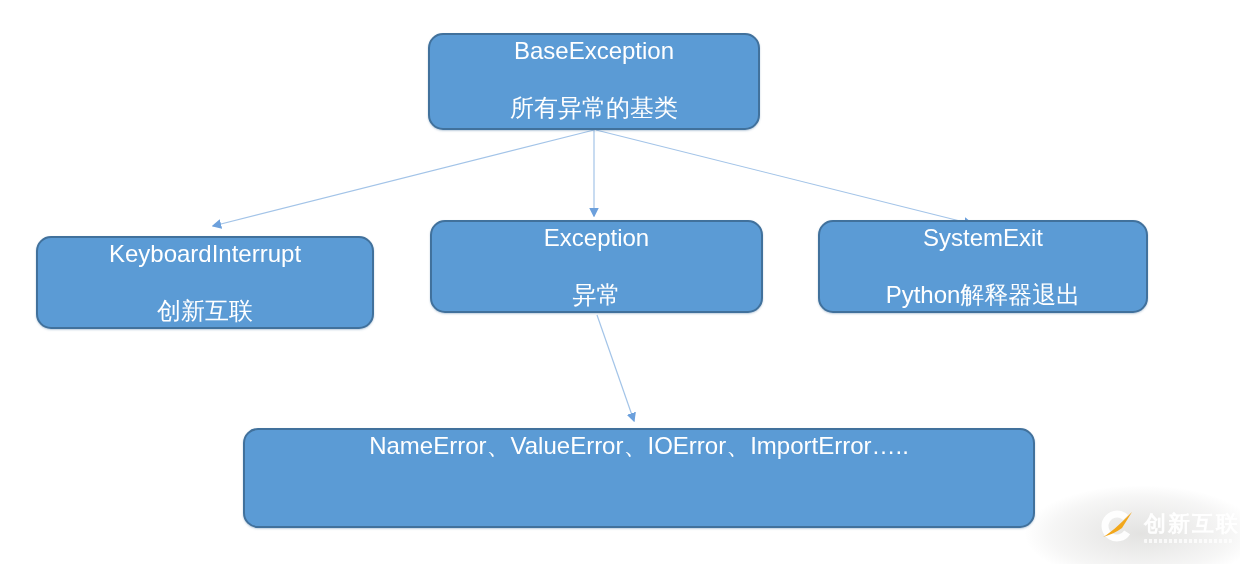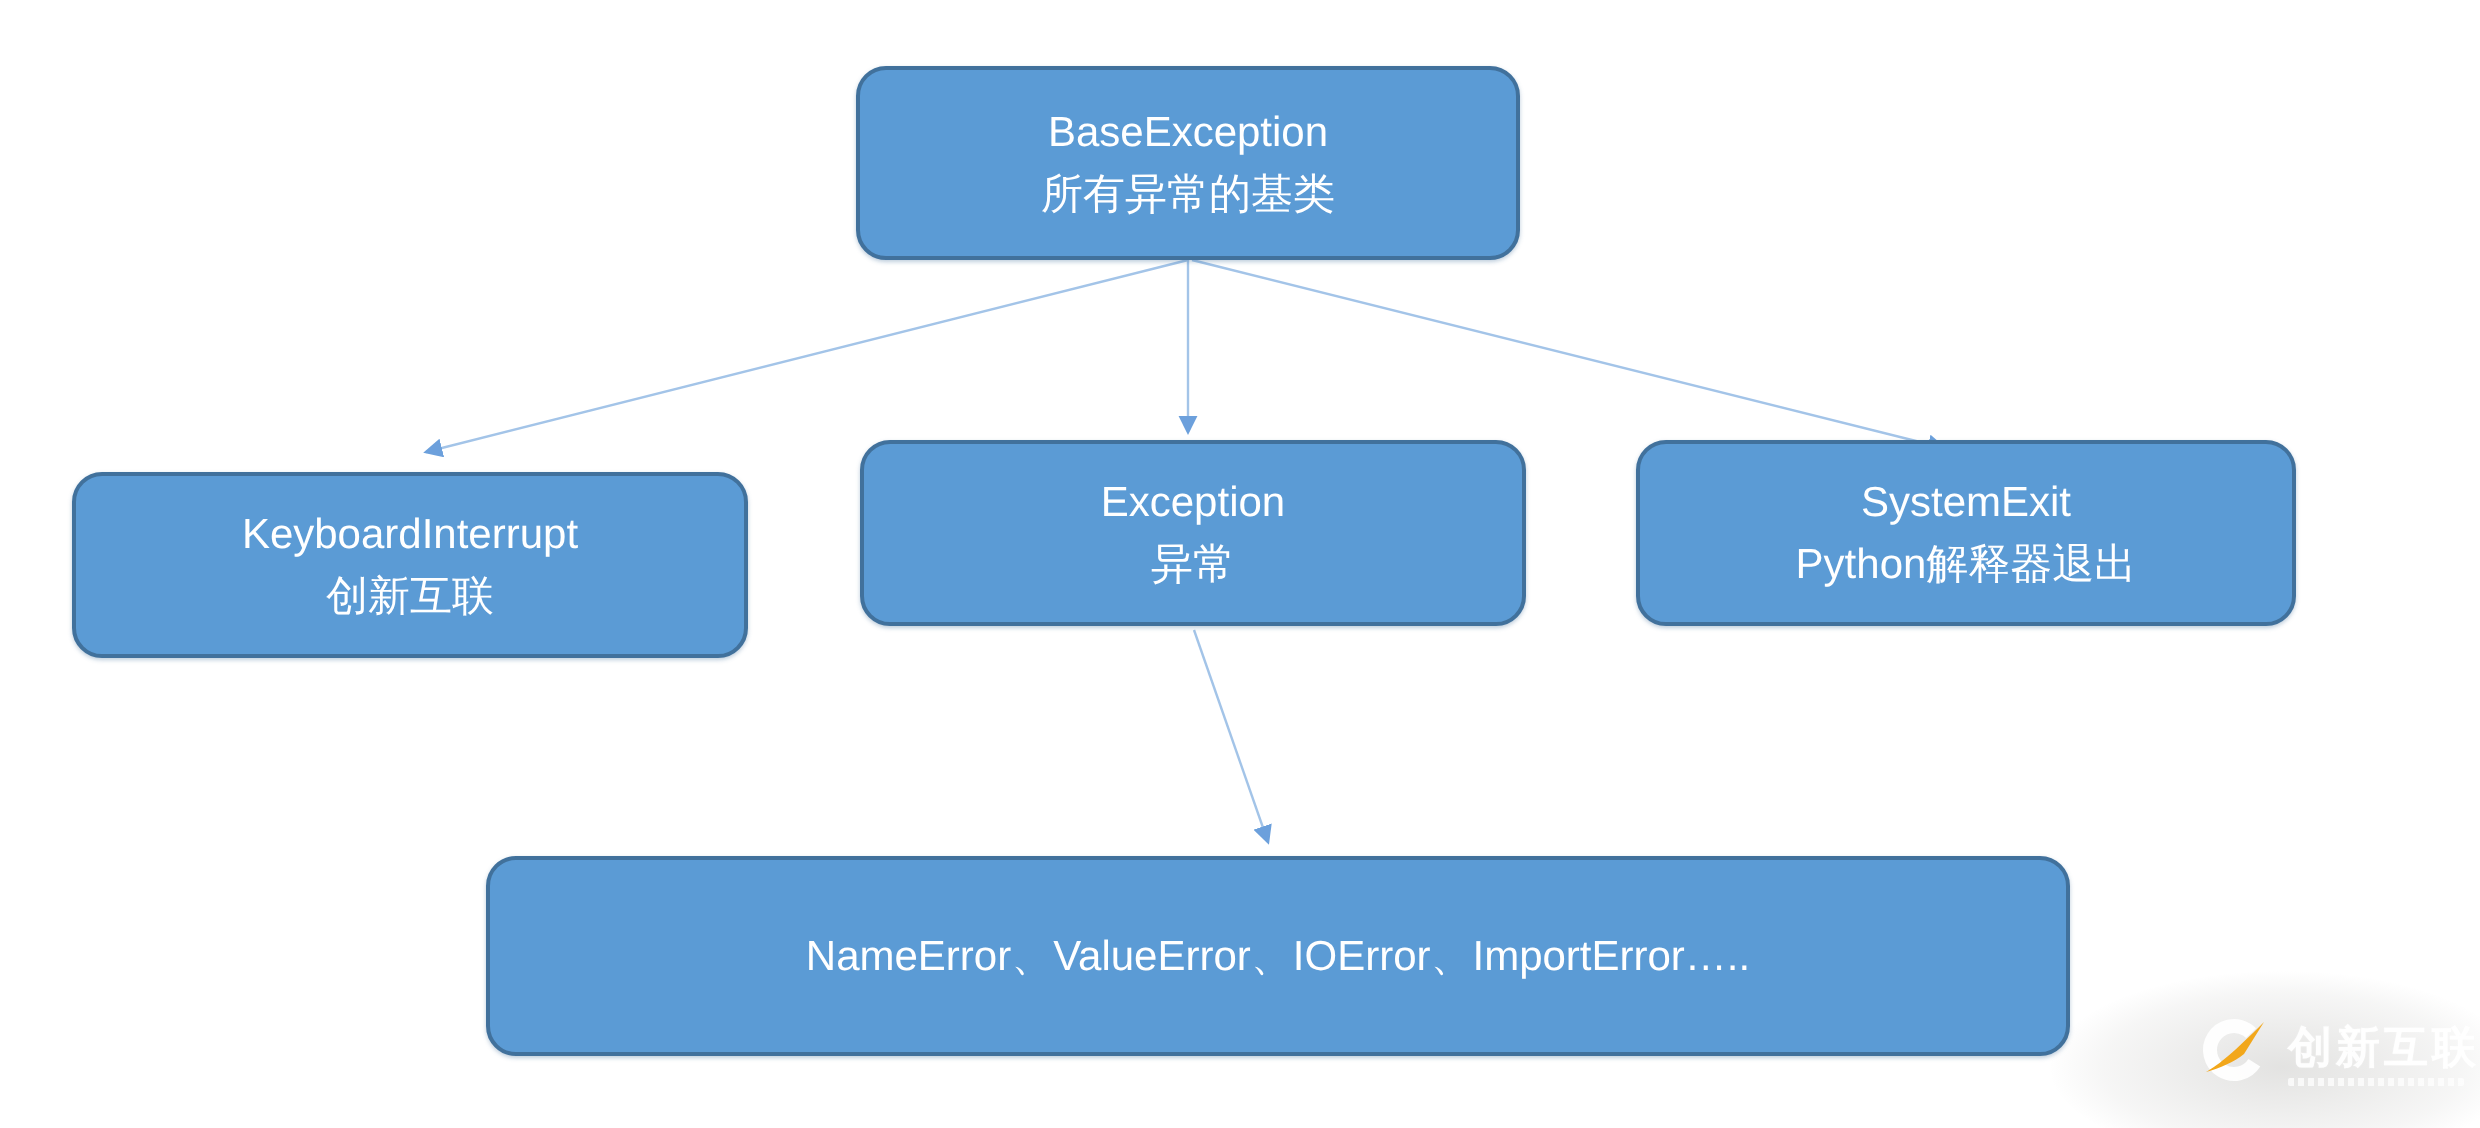--- a/index.html
+++ b/index.html
@@ -29,28 +29,27 @@
   .node{
     position:absolute;
     box-sizing:border-box;
     background:var(--node-fill);
     border:2px solid var(--node-border);
     border-radius:15px;
     color:var(--node-text);
     display:flex;
     flex-direction:column;
     align-items:center;
-    justify-content:center;
     text-align:center;
-    font-size:21px;
+    font-size:24px;
     line-height:31px;
     box-shadow:0 1px 2px rgba(65,113,156,0.35);
   }
   .node .l1{white-space:nowrap;}
-  .node .l2{white-space:nowrap;}
+  .node .l2{white-space:nowrap;margin-top:26px;}
   #node-base{left:428px;top:33px;width:332px;height:97px;}
   #node-keyboard{left:36px;top:236px;width:338px;height:93px;}
   #node-exception{left:430px;top:220px;width:333px;height:93px;}
   #node-systemexit{left:818px;top:220px;width:330px;height:93px;}
   #node-suberrors{left:243px;top:428px;width:792px;height:100px;}
 
   .watermark{
     position:absolute;
     right:0;bottom:0;
     width:235px;height:95px;

